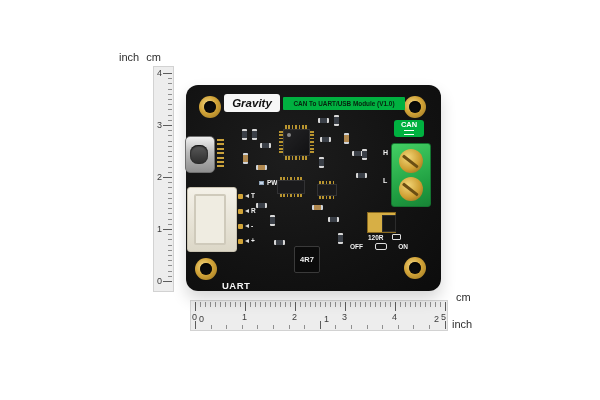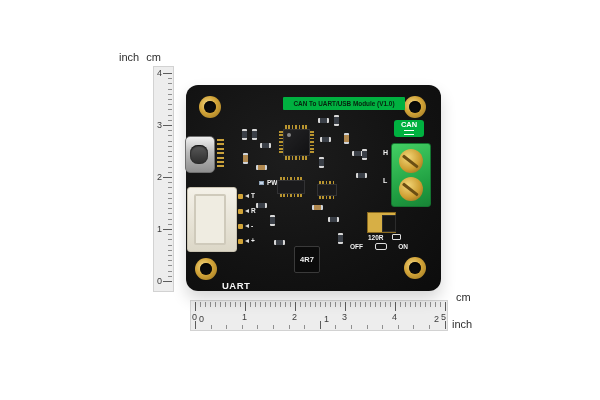--- a/index.html
+++ b/index.html
@@ -142,20 +142,21 @@
   <span class="unit" style="left:456px;top:291px">cm</span>
   <span class="unit" style="left:452px;top:318px">inch</span>
 
   <div class="pcb">
 
     <div class="hole" style="left:13px;top:11px"></div>
     <div class="hole" style="left:218px;top:11px"></div>
     <div class="hole" style="left:9px;top:173px"></div>
     <div class="hole" style="left:218px;top:172px"></div>
 
+    <div class="logo">Gravity</div>
     <div class="title">CAN To UART/USB Module (V1.0)</div>
 
     <div class="usbc"></div>
     <div class="usbpins"></div>
 
     <div class="jst"></div>
     <div class="jstpin" style="left:52px;top:109px"></div>
     <div class="jstpin" style="left:52px;top:124px"></div>
     <div class="jstpin" style="left:52px;top:139px"></div>
     <div class="jstpin" style="left:52px;top:154px"></div>

